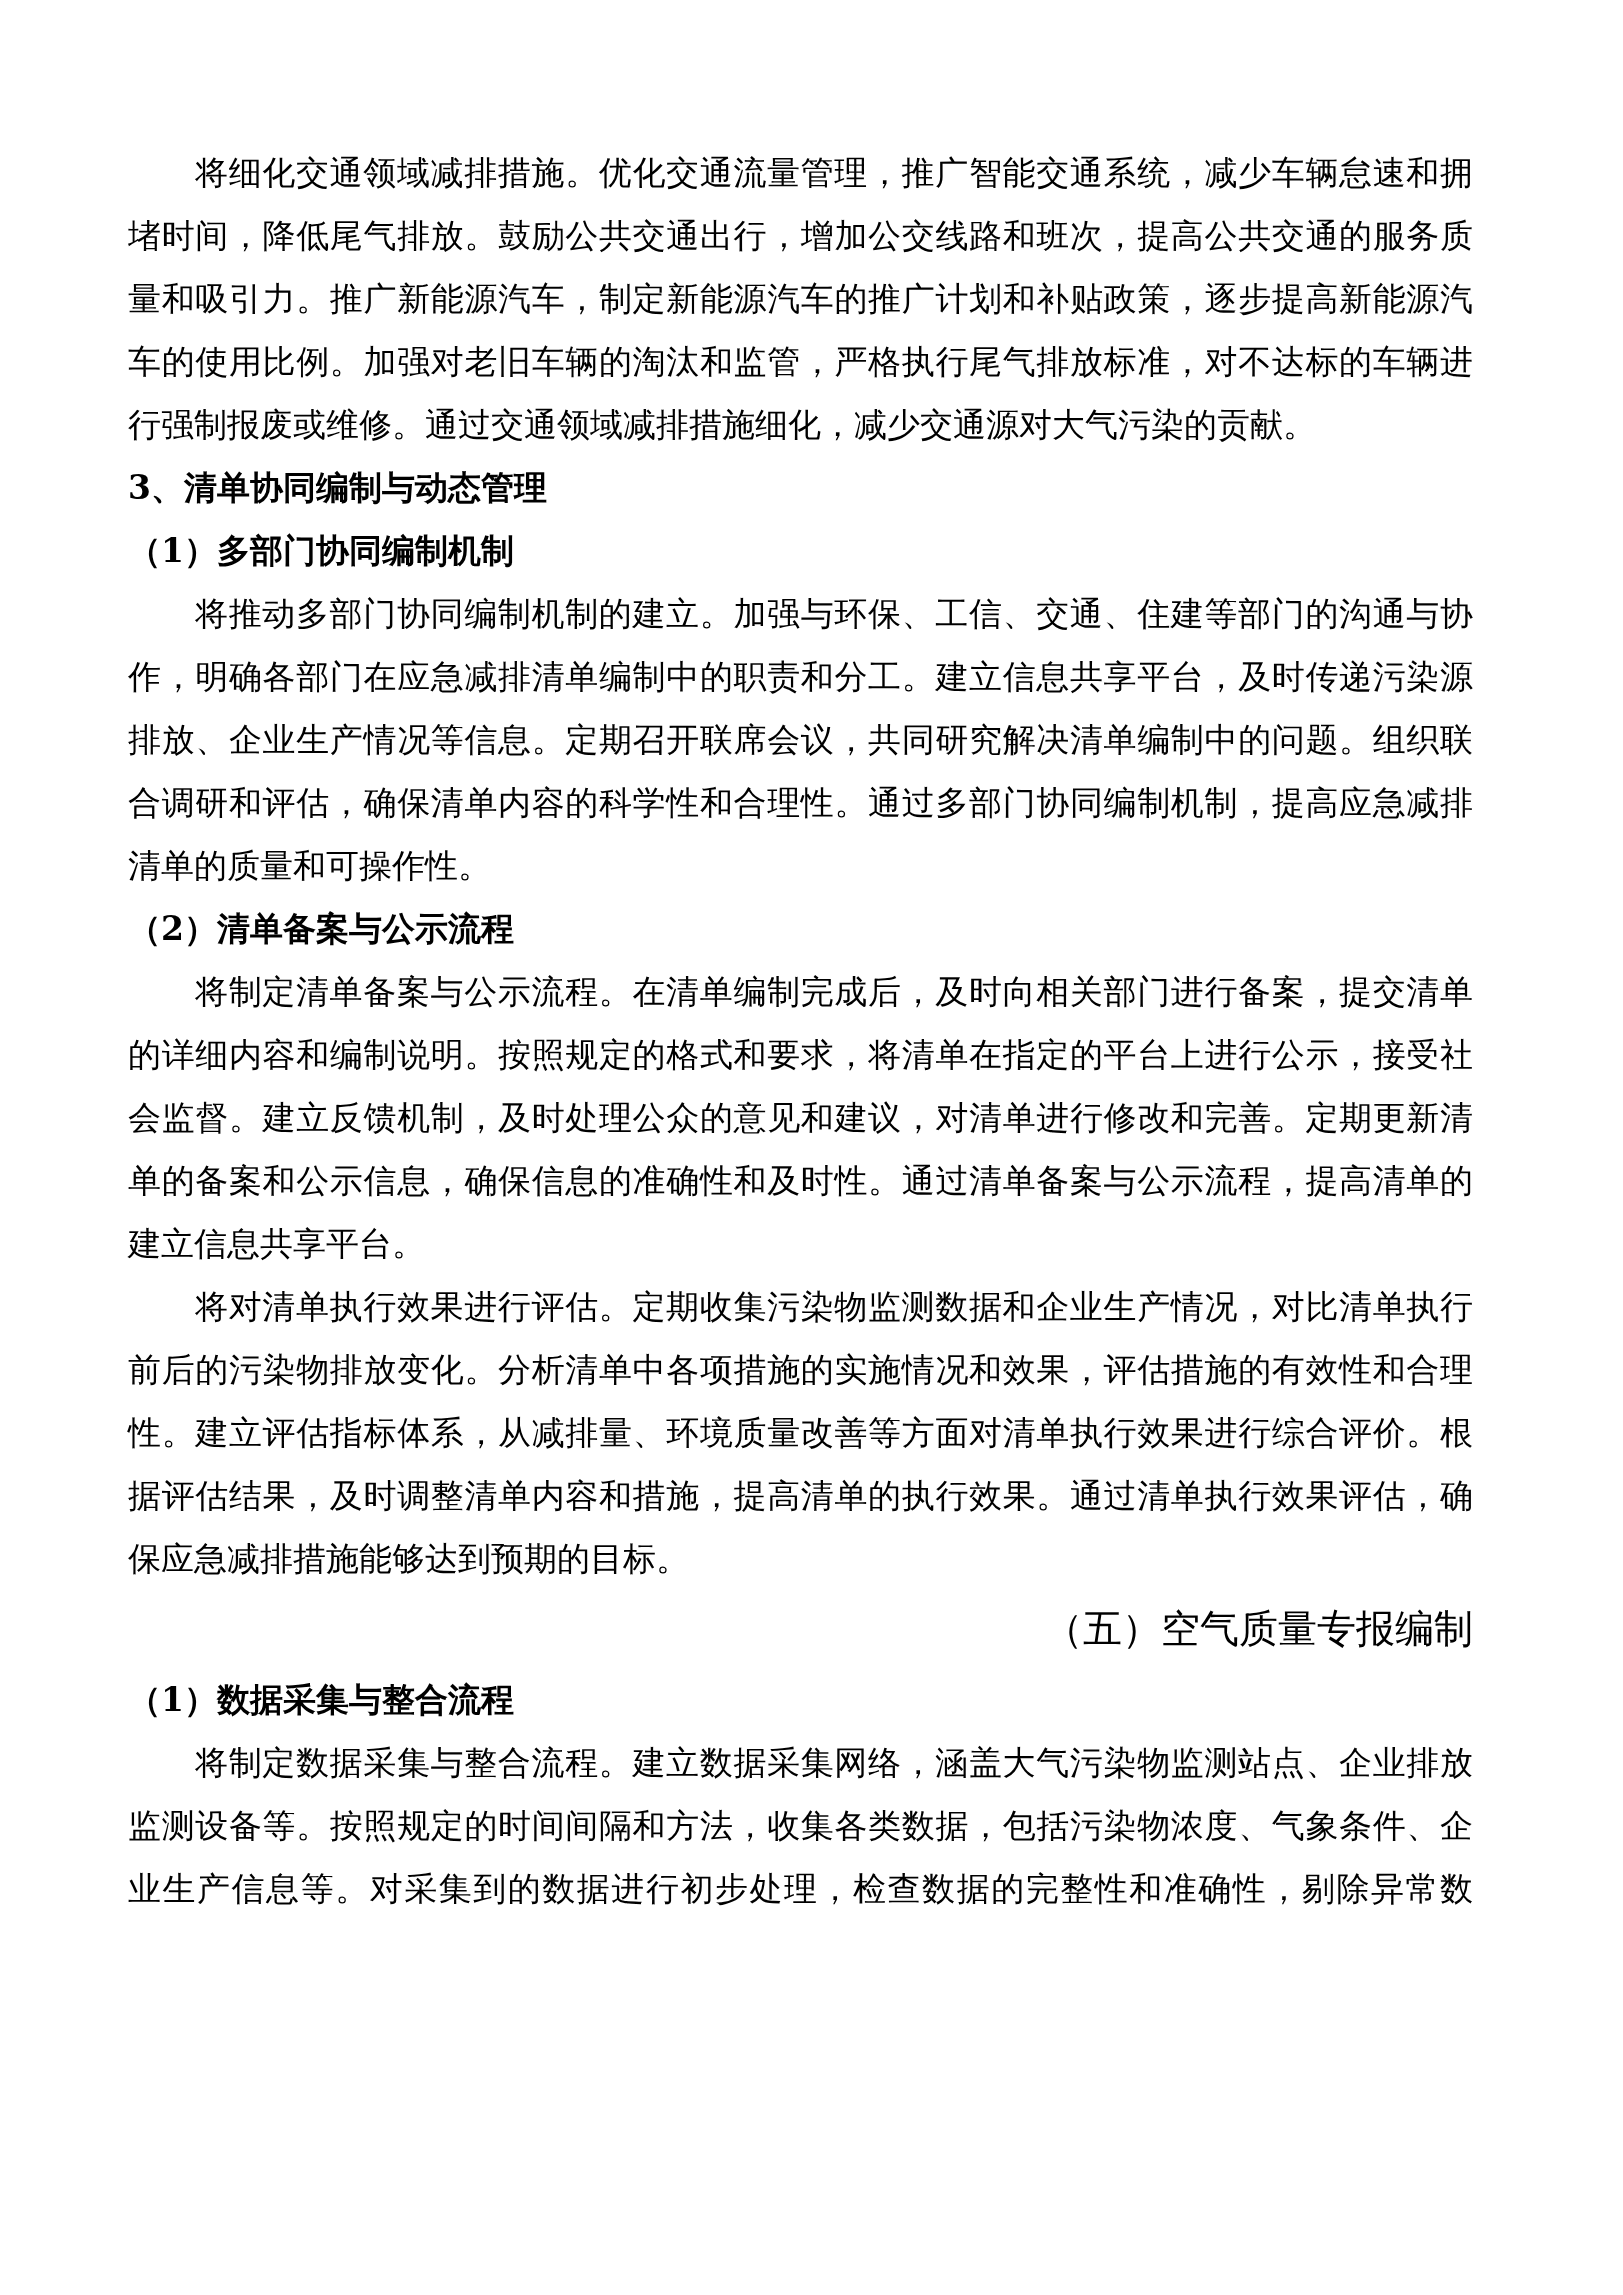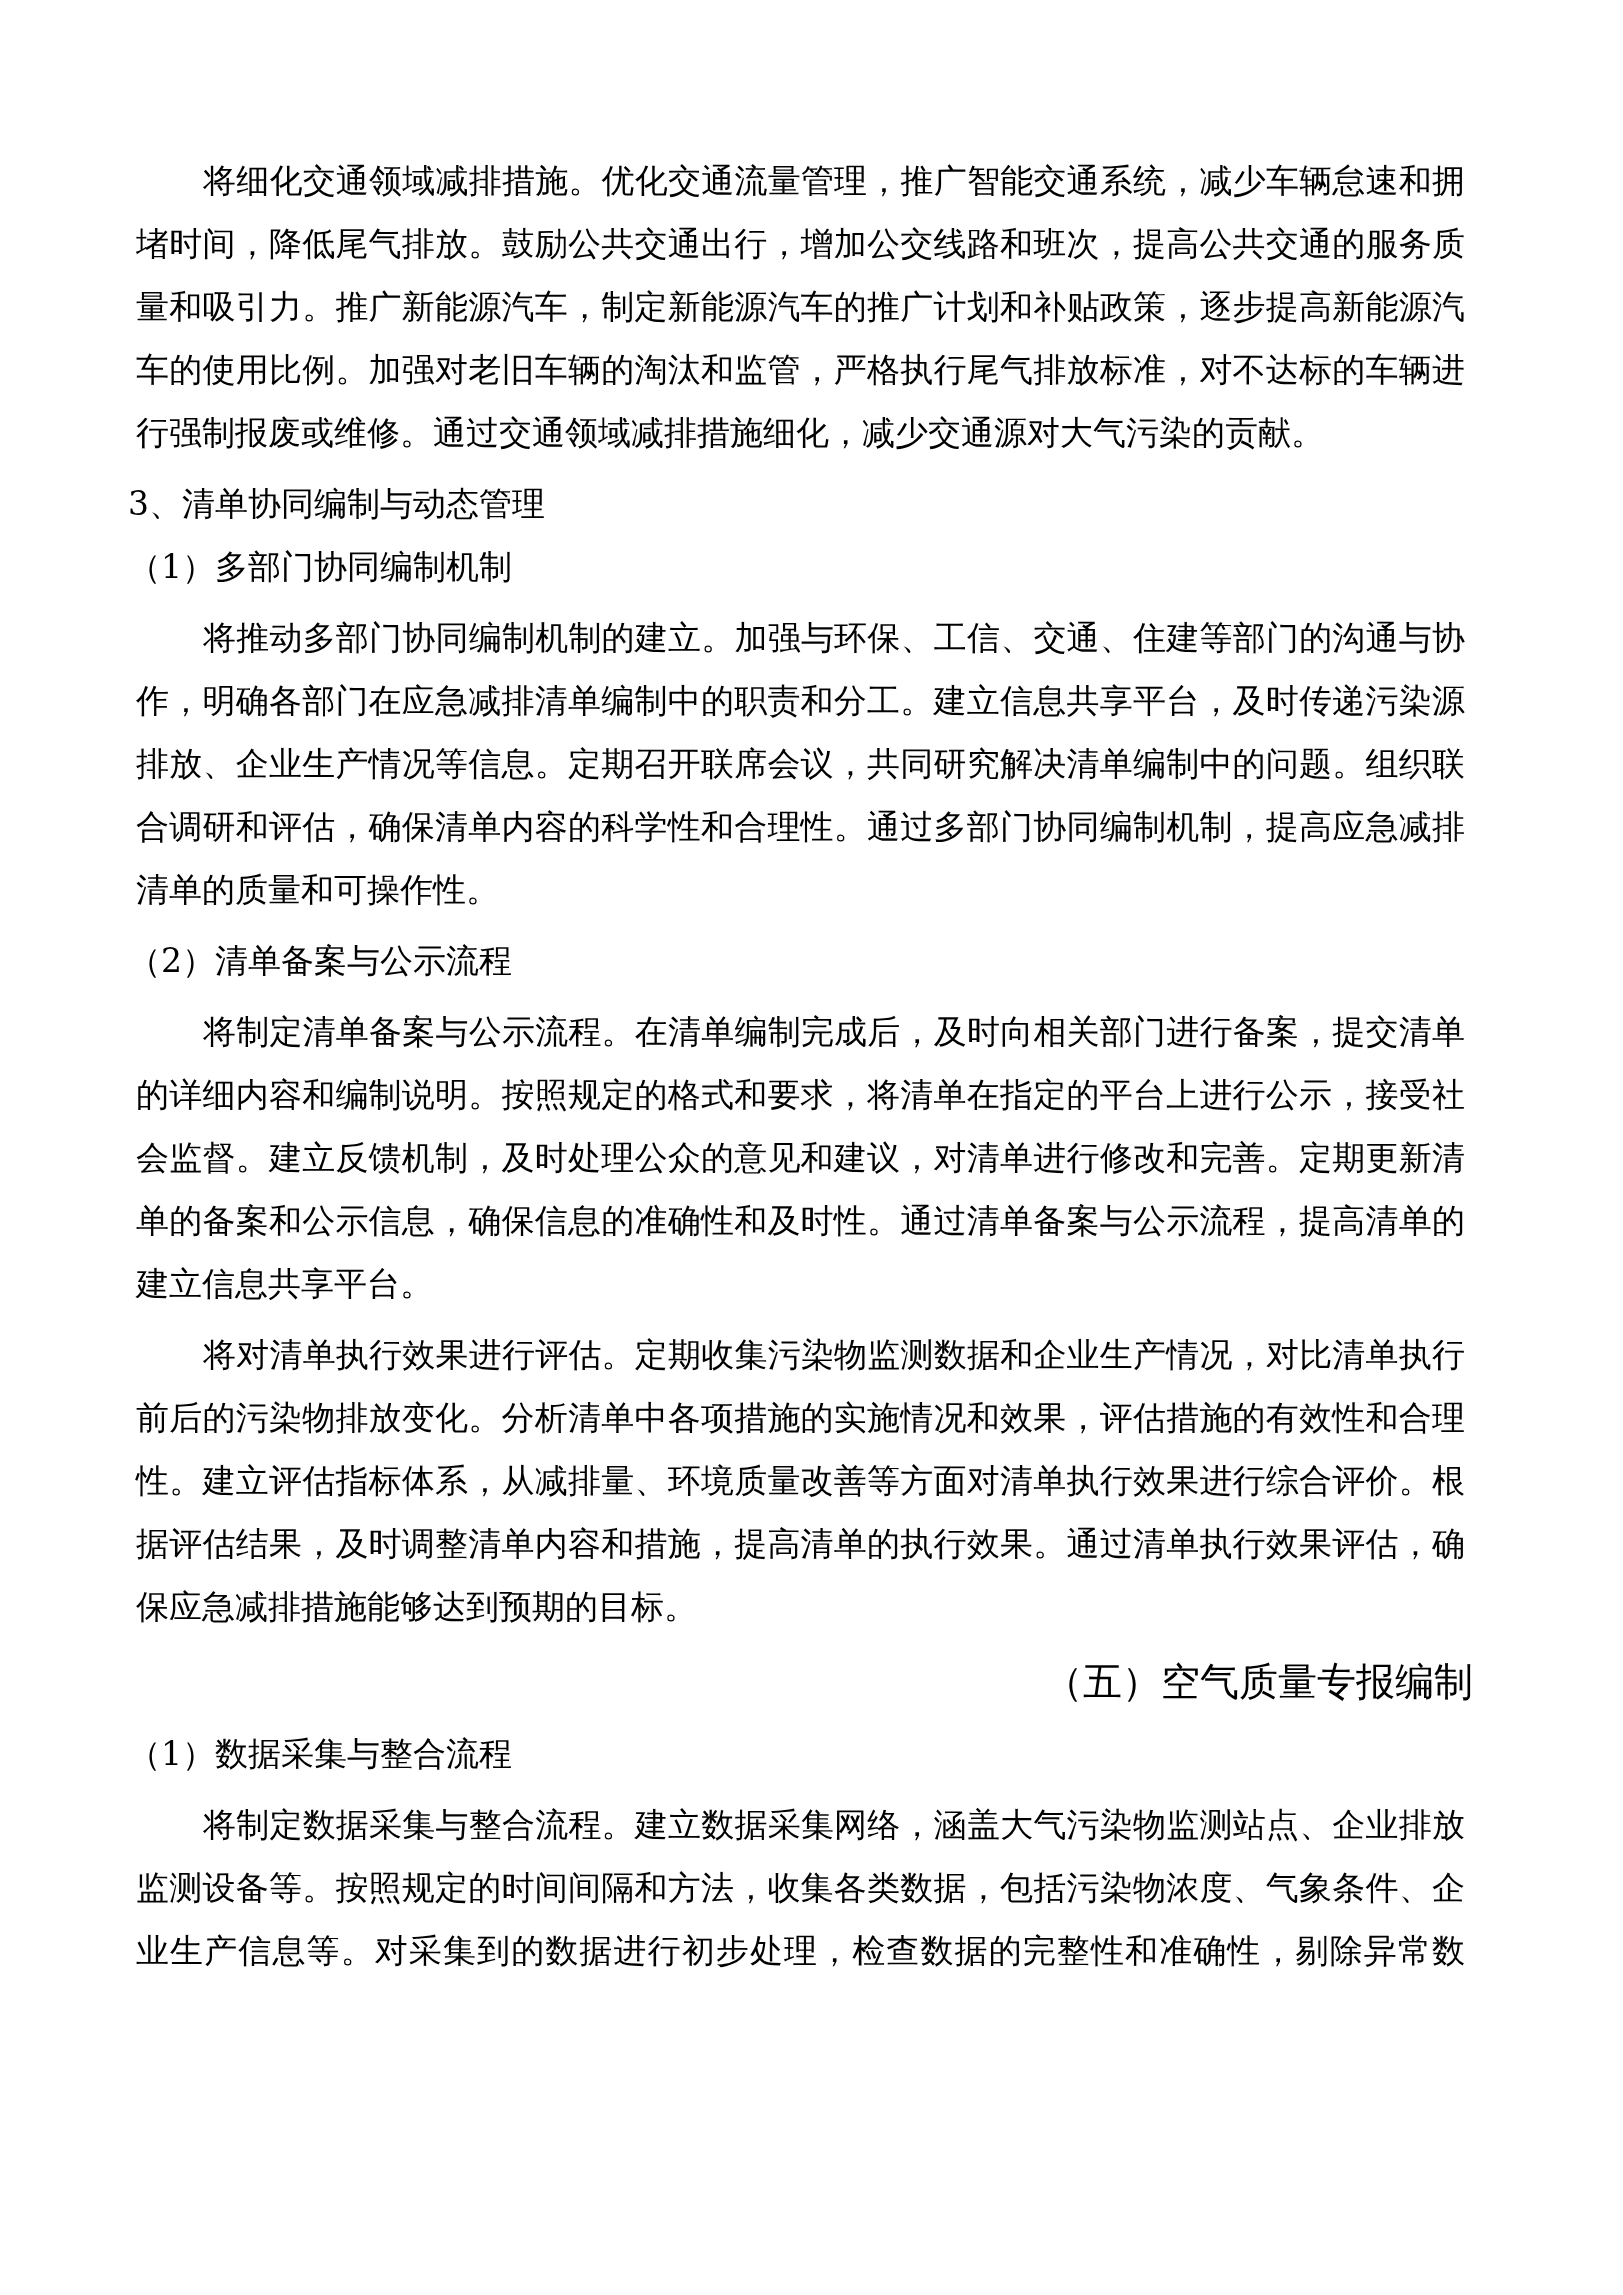--- a/index.html
+++ b/index.html
@@ -12,40 +12,40 @@
     width: 1623px;
     height: 2295px;
     background: #ffffff;
     color: #000000;
     box-sizing: border-box;
     padding: 141px 150px 0 128px;
     font-family: "DejaVu Serif", "Liberation Serif", serif;
     overflow: hidden;
   }
   .para {
-    margin: 8px;
+    margin: 0;
   }
   .line {
     font-size: 33px;
     line-height: 63px;
     text-align: justify;
     text-align-last: left;
     text-justify: inter-character;
     font-weight: normal;
   }
   .line.full {
     text-align-last: justify;
   }
   .line.first {
     text-indent: 67px;
   }
   .heading-sub, .heading-item {
     font-size: 33px;
     line-height: 63px;
-    font-weight: normal;
+    font-weight: bold;
     text-align: left;
   }
   .heading-section {
     font-size: 39px;
     line-height: 72px;
     font-weight: normal;
     text-align: right;
     margin: 2.6px 0 3.9px 0;
   }
 </style>

